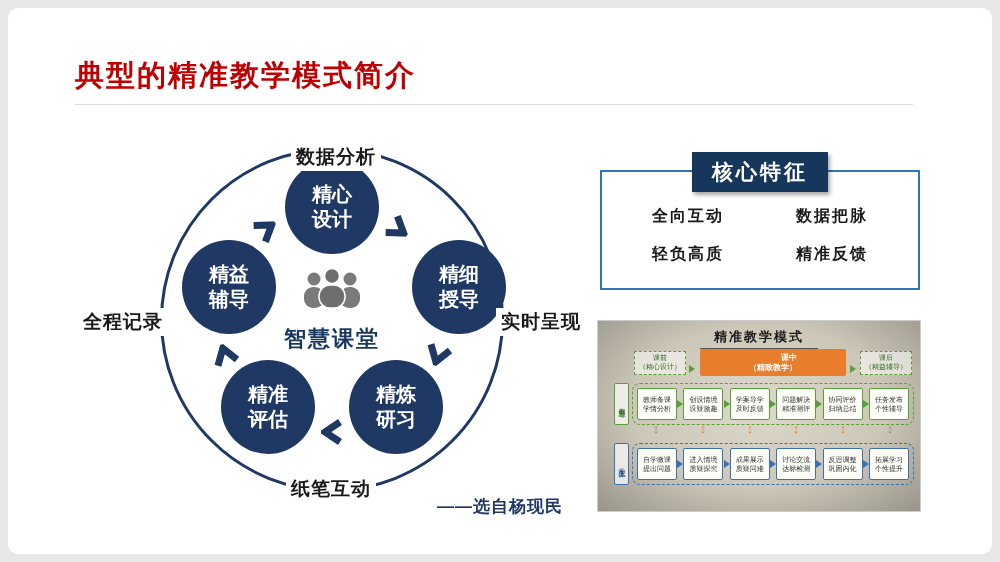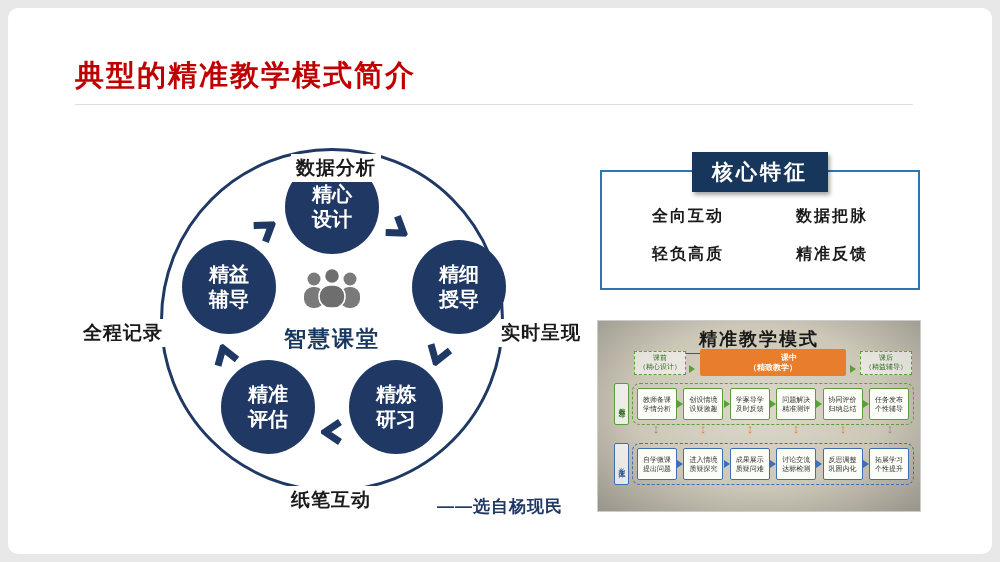--- a/index.html
+++ b/index.html
@@ -48,21 +48,21 @@
   .c5 { left:266px; top:229px; transform:translate(-50%,-50%) rotate(324deg); }
 
   .people { position:absolute; left:300px; top:268px; }
   .center-label {
     position:absolute; left:332px; top:324px; transform:translateX(-50%);
     font-size:22px; font-weight:bold; color:#17375E; letter-spacing:2px;
   }
   .outer-label {
     position:absolute; transform:translate(-50%,-50%);
     font-size:19px; font-weight:bold; color:#1a1a1a;
-    background:#fff; padding:1px 5px; white-space:nowrap; letter-spacing:1px;margin-top:11px;
+    background:#fff; padding:1px 5px; white-space:nowrap; letter-spacing:1px;
   }
   .ol-top    { left:336px; top:157px; }
   .ol-right  { left:541px; top:322px; }
   .ol-bottom { left:331px; top:489px; }
   .ol-left   { left:123px; top:322px; }
 
   .attribution {
     position:absolute; left:437px; top:495px;
     font-size:17px; font-weight:bold; color:#1F3864; letter-spacing:1px;
   }
@@ -89,21 +89,21 @@
 
   
   .flow {
     position:absolute; left:598px; top:321px; width:322px; height:190px;
     background:radial-gradient(ellipse at 50% 45%, #ddd9cb 0%, #ccc7b7 55%, #98948a 100%);
     box-shadow:0 0 0 1px rgba(0,0,0,0.2);
     overflow:hidden;
   }
   .flow-title-wrap { position:absolute; top:6px; left:0; width:100%; text-align:center; }
   .flow-title {
-    display:inline-block; font-size:18px; font-weight:bold; color:#1a1a1a;
+    display:inline-block; font-size:13px; font-weight:bold; color:#1a1a1a;
     letter-spacing:2px; border-bottom:1px solid #555; padding:0 14px 2px;
   }
   .stage {
     position:absolute; display:flex; align-items:center; justify-content:center;
     text-align:center; white-space:pre-line; line-height:1.25;
   }
   .stage-pre  { left:36px;  top:30px; width:52px;  height:24px; border:1px dashed #5A9E3A; color:#2e6b1e; font-size:7px; background:rgba(255,255,255,0.55); }
   .stage-in   { left:102px; top:28px; width:146px; height:27px; background:#E87D2B; color:#fff; font-size:8px; font-weight:bold; border-radius:2px;text-align:right; }
   .stage-post { left:262px; top:30px; width:52px;  height:24px; border:1px dashed #5A9E3A; color:#2e6b1e; font-size:7px; background:rgba(255,255,255,0.55); }
   .tri-r {

